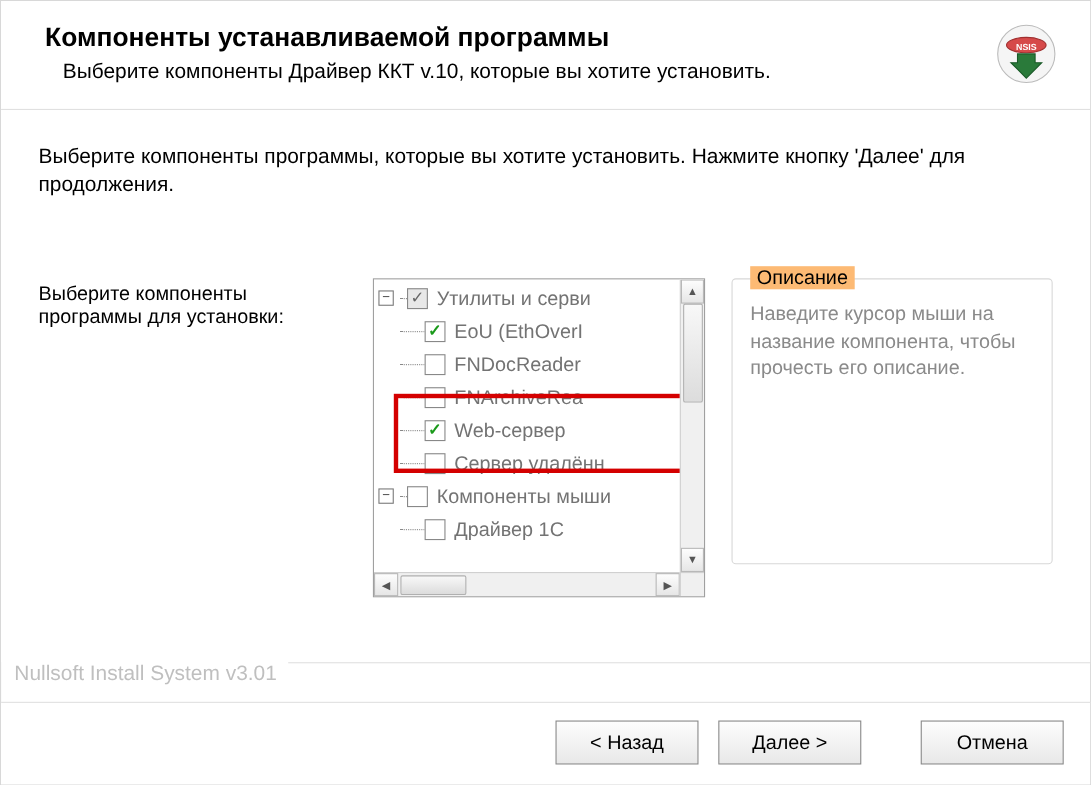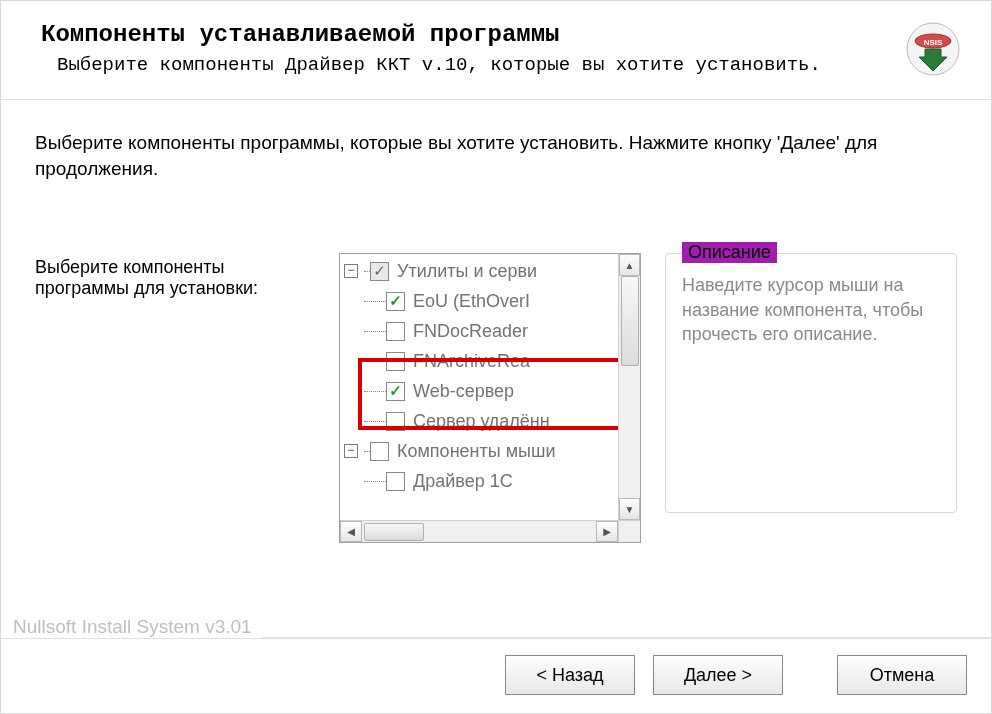--- a/index.html
+++ b/index.html
@@ -19,21 +19,21 @@
     display: flex;
     flex-direction: column;
   }
   .header {
     padding: 20px 30px 22px 40px;
     display: flex;
     align-items: flex-start;
     background: #fff;
     border-bottom: 1px solid #e0e0e0;
   }
-  .header-text { flex: 1; font-family: Liberation Mono, monospace; }
+  .header-text { flex: 1; }
   .header-title {
     font-weight: bold;
     font-size: 24px;
     color: #000;
     margin-bottom: 6px;
   }
   .header-subtitle {
     font-size: 19px;
     padding-left: 16px;
     color: #000;
@@ -186,21 +186,21 @@
     border: 1px solid #d8d8d8;
     border-radius: 4px;
     padding: 0 16px 16px 16px;
     position: relative;
     min-height: 260px;
     background: #fff;
   }
   .desc-legend {
     position: relative;
     top: -12px;
-    background: #a21caf;
+    background: #fdba74;
     padding: 0 6px;
     font-size: 18px;
     color: #000;
     display: inline-block;
   }
   .desc-body {
     color: #8a8a8a;
     font-size: 18px;
     line-height: 1.35;
     margin-top: -2px;
@@ -209,21 +209,21 @@
     margin-top: 44px;
     font-size: 19px;
     color: #000;
   }
   .footer-brand {
     padding: 0 0 0 12px;
     font-size: 19px;
     color: #bfbfbf;
     height: 36px;
     display: flex;
-    align-items: flex-end;
+    align-items: flex-start;
   }
   .brand-divider {
     flex: 1;
     border-top: 1px solid #e0e0e0;
     margin-left: 10px;
     height: 0;
   }
   .button-row {
     border-top: 1px solid #e0e0e0;
     padding: 16px 24px 18px 0;

